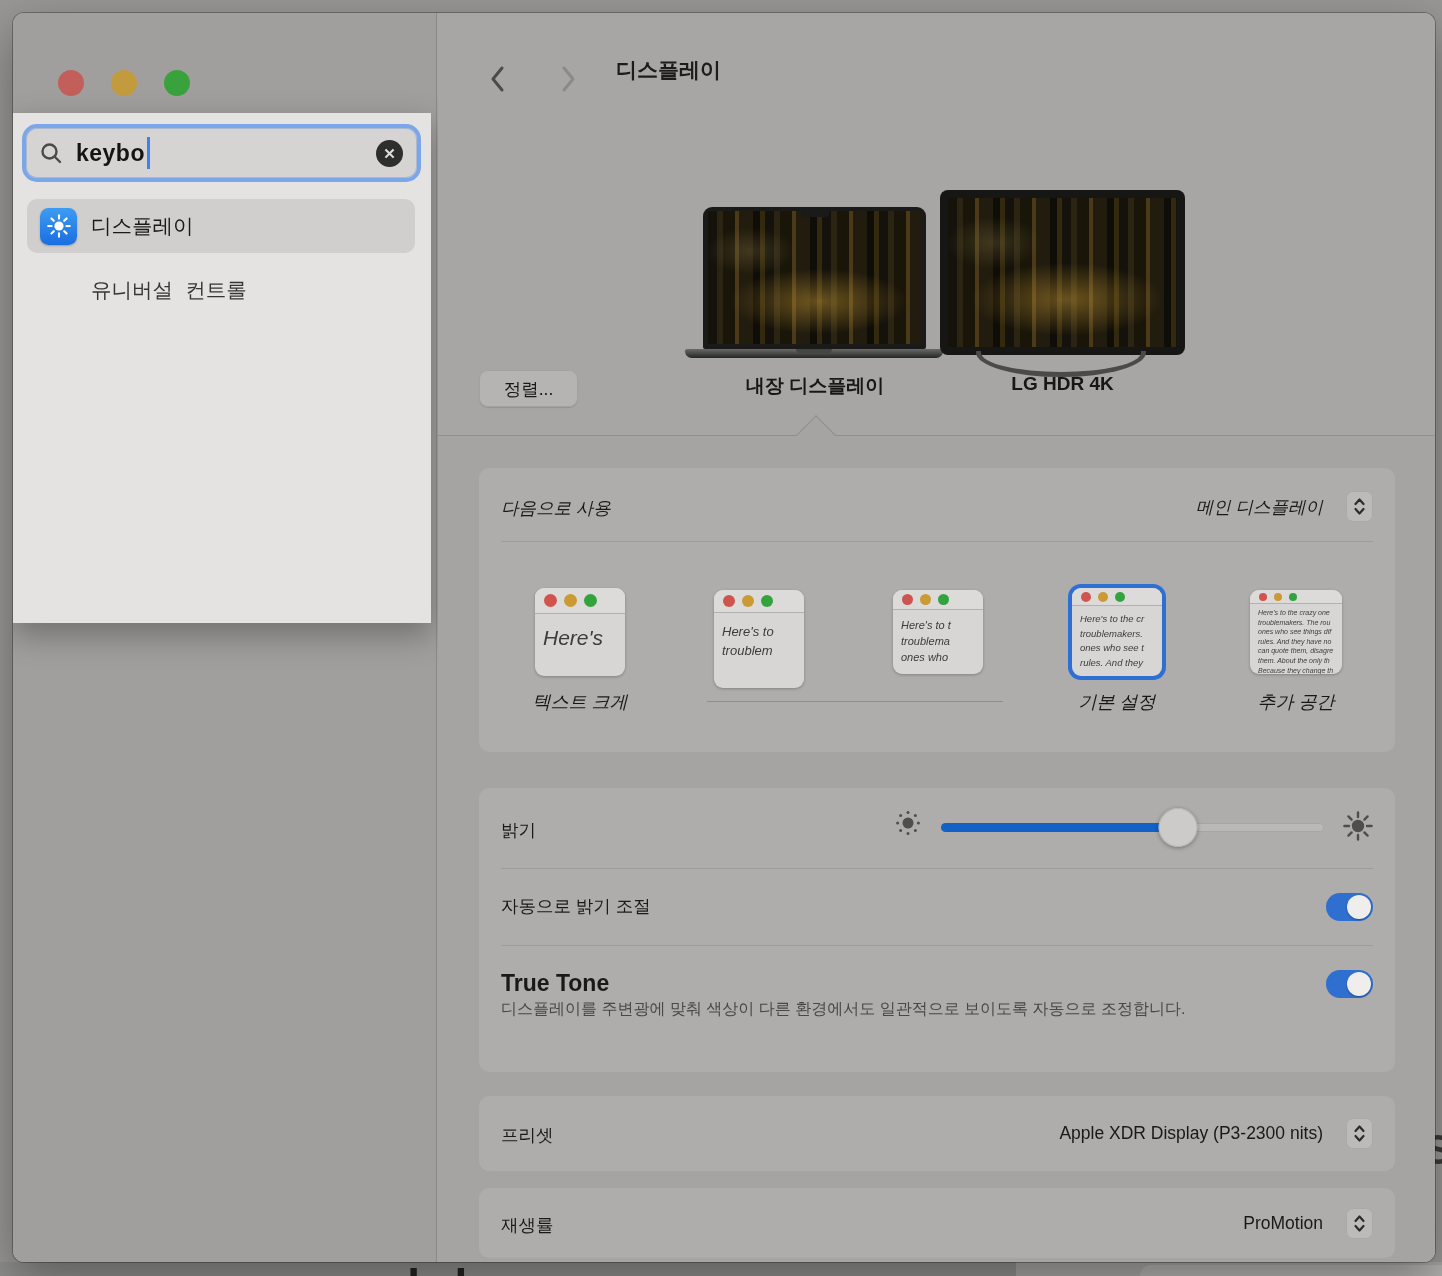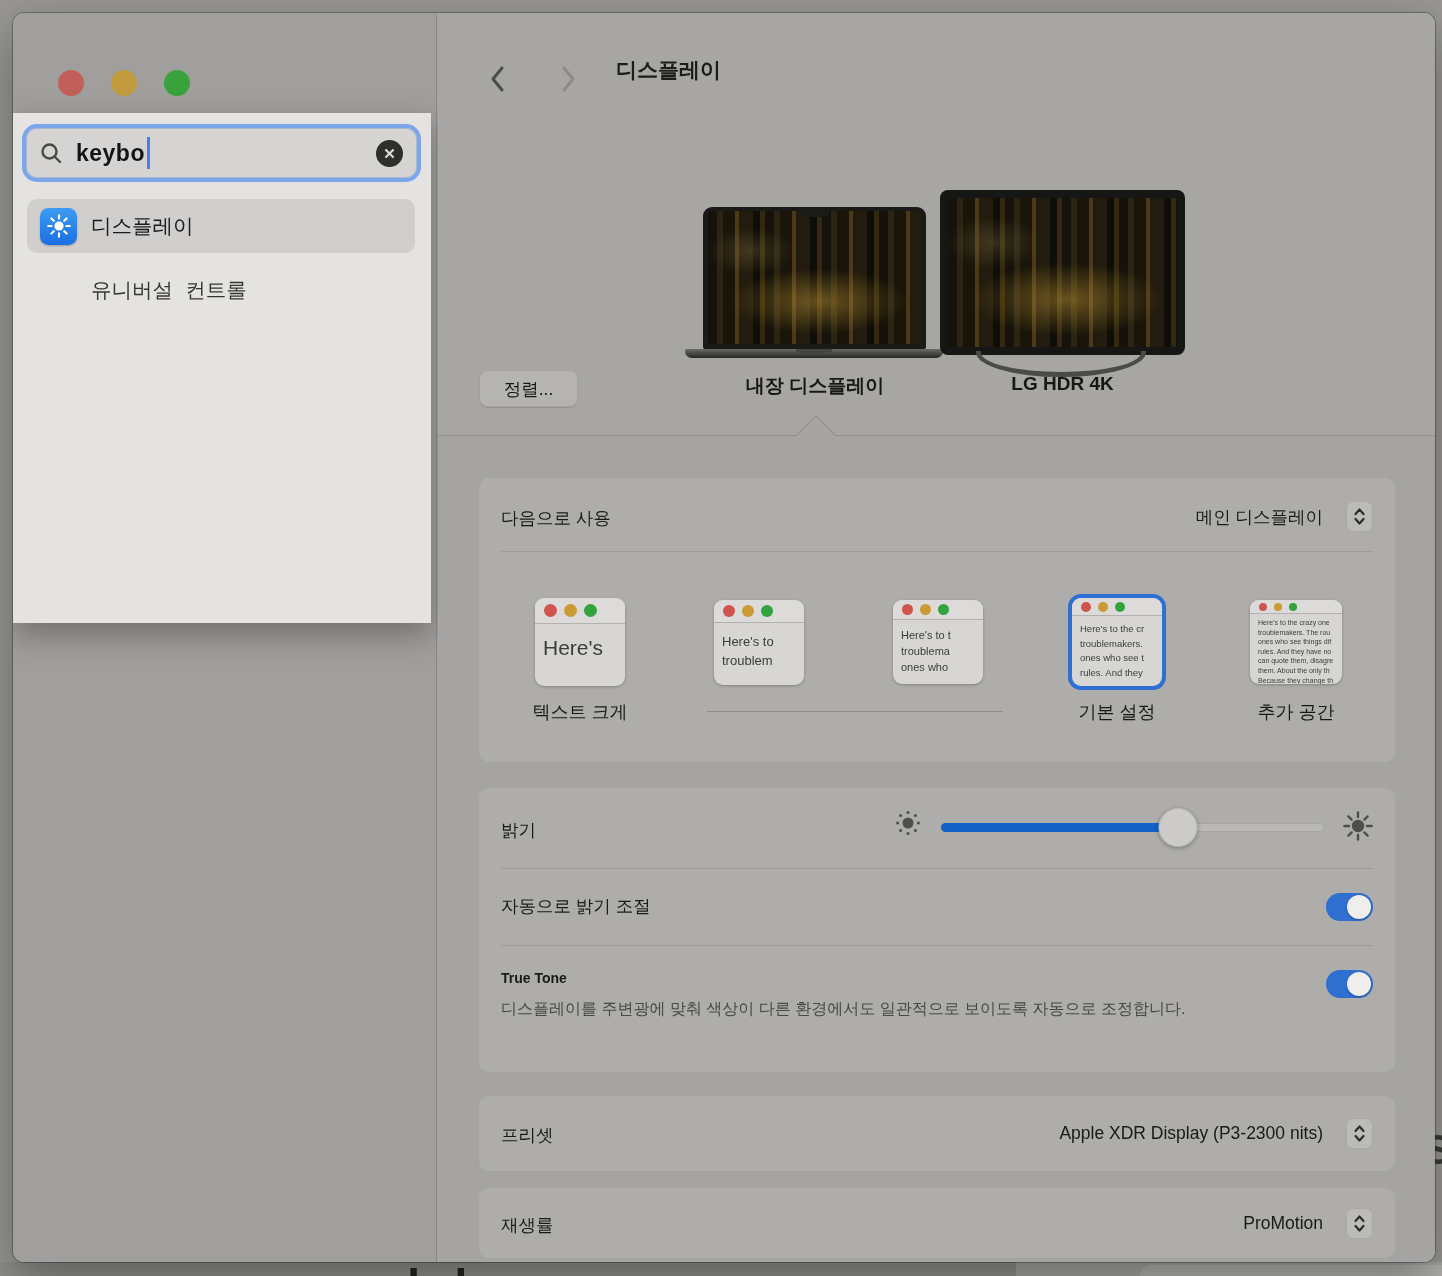--- a/index.html
+++ b/index.html
@@ -62,21 +62,21 @@
   .display-label.external { left:502px; width:245px; }
   .arrange-btn { position:absolute; left:41px; top:357px; width:99px; height:37px; border-radius:9px; background:#b5b4b2; box-shadow:inset 0 0 0 1px #a3a2a0, 0 1px 1px rgba(0,0,0,.12); font-size:17.5px; color:#171715; display:flex; align-items:center; justify-content:center; }
 
   
   .section-divider { position:absolute; left:0; top:422px; width:100%; height:1px; background:#908f8d; }
   .caret-up { position:absolute; left:364px; top:408px; width:28px; height:28px; transform:rotate(45deg); background:#a5a4a2; border-left:1px solid #908f8d; border-top:1px solid #908f8d; }
   .lower { position:absolute; left:0; top:423px; width:100%; height:826px; background:#a5a4a2; }
 
   
   .card { position:absolute; left:41px; width:916px; background:#aeadab; border-radius:10px; }
-  .card1 { top:42px; height:284px; }
+  .card1 { top:32px; height:284px;font-style:italic; }
   .card2 { top:352px; height:284px; }
   .card3 { top:660px; height:75px; }
   .card4 { top:752px; height:70px; }
   .row-label { position:absolute; left:22px; font-size:17.5px; color:#191917; }
   .row-value { position:absolute; right:22px; display:flex; align-items:center; gap:23px; }
   .row-value .val { font-size:17.5px; color:#191917; }
   .stepper { width:27px; height:31px; border-radius:7px; background:#bcbbb9; box-shadow:inset 0 0 0 1px #aaa9a7; display:flex; align-items:center; justify-content:center; }
   .inner-div { position:absolute; left:22px; right:22px; height:1px; background:#9e9d9b; }
 
   
@@ -94,21 +94,21 @@
   .slider-fill { position:absolute; left:0; top:0; height:9px; border-radius:5px 0 0 5px; background:#1261c7; }
   .slider-knob { position:absolute; top:-15px; width:39px; height:39px; border-radius:50%; background:#cccbc9; box-shadow:0 1px 4px rgba(0,0,0,.35), inset 0 0 0 1px #b5b4b2; transform:translateX(-50%); }
   .sun { position:absolute; top:22px; }
   .sun.small { left:416px; } .sun.big { left:863px; }
 
   
   .toggle { position:absolute; right:22px; width:47px; height:28px; border-radius:14px; background:#2e6fd0; }
   .toggle .knob { position:absolute; right:2px; top:2px; width:24px; height:24px; border-radius:50%; background:#efeeec; box-shadow:0 1px 2px rgba(0,0,0,.3); }
 
   .tt-desc { position:absolute; left:22px; top:207px; width:750px; font-size:16px; line-height:28px; color:#48484६; color:#484846; }
-  .tt-title { font-weight:700; font-size:14px; }
+  .tt-title { font-weight:700; font-size:23px; }
 </style>
 </head>
 <body>
 
 <div class="desktop">
   <div class="desktop-letter">S</div>
   <div class="bottom-strip">
     <div class="terminal-text">ssh-keygen</div>
     <div class="strip-right">
       <div class="strip-right-inner"></div>
@@ -210,21 +210,21 @@
             <div class="tbar" style="height:26px;">
               <span class="dot r" style="width:13px;height:13px;"></span>
                 <span class="dot y" style="width:13px;height:13px;"></span>
                 <span class="dot g" style="width:13px;height:13px;"></span>
             </div>
             <div class="tbody" style="font-size:21px; line-height:24px; padding-top:12px;">
               <div>Here's</div>
             </div>
           </div>
 
-          <div class="thumb" style="left:235px; top:122px; width:90px; height:85px;">
+          <div class="thumb" style="left:235px; top:122px; width:90px; height:98px;">
             <div class="tbar" style="height:23px;">
               <span class="dot r" style="width:12px;height:12px;"></span>
                 <span class="dot y" style="width:12px;height:12px;"></span>
                 <span class="dot g" style="width:12px;height:12px;"></span>
             </div>
             <div class="tbody" style="font-size:13px; line-height:19px; padding-top:9px;">
               <div>Here's to</div>
               <div>troublem</div>
             </div>
           </div>

